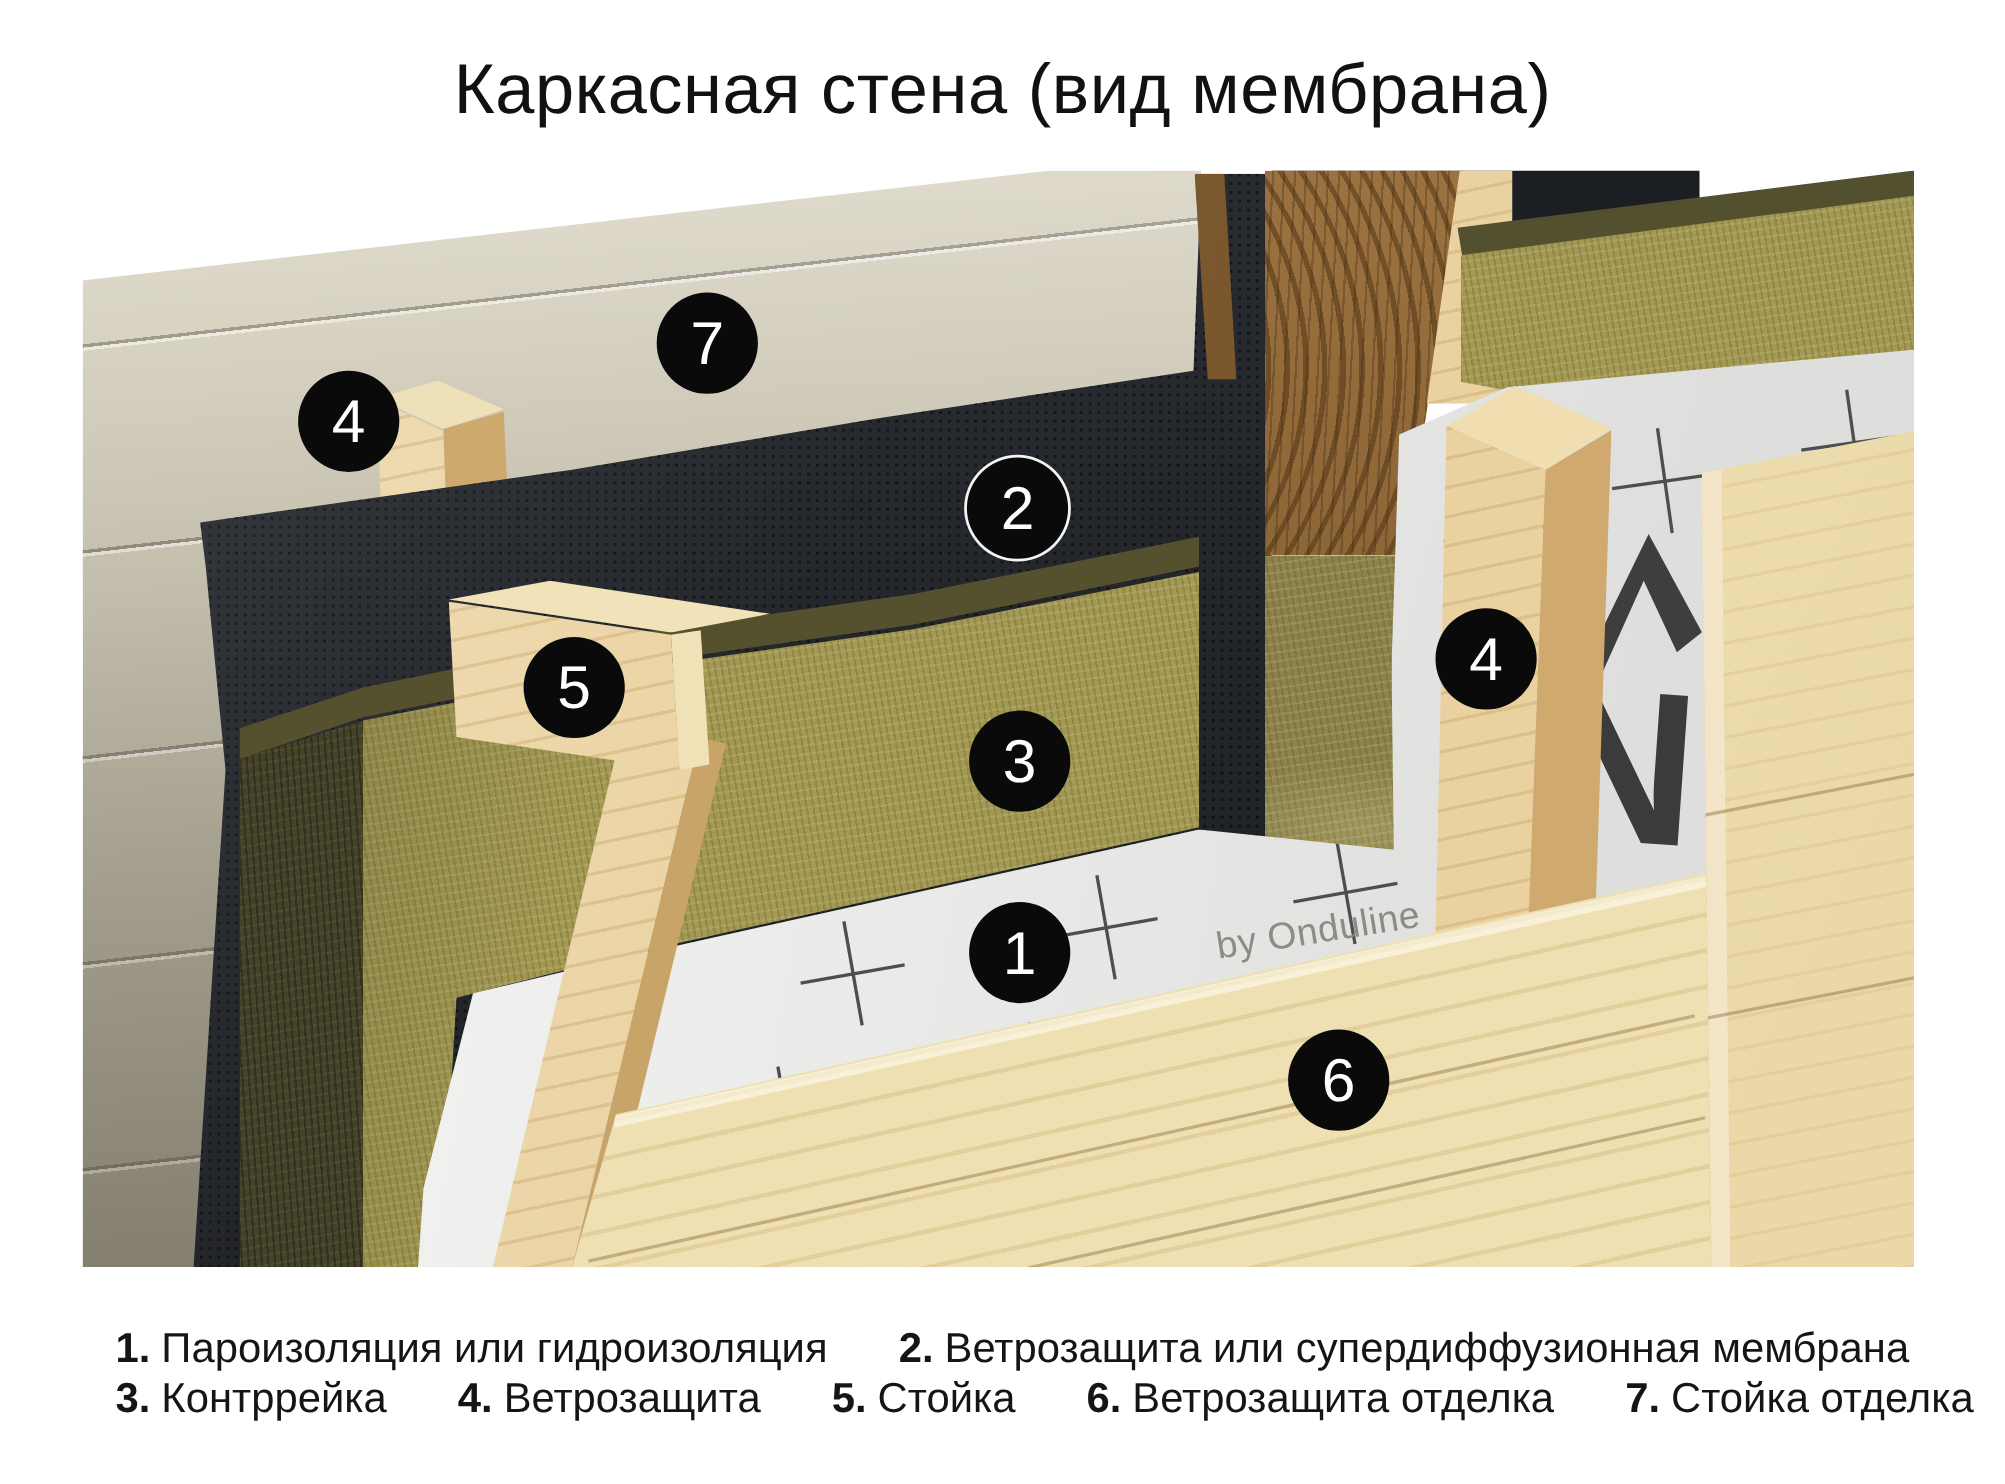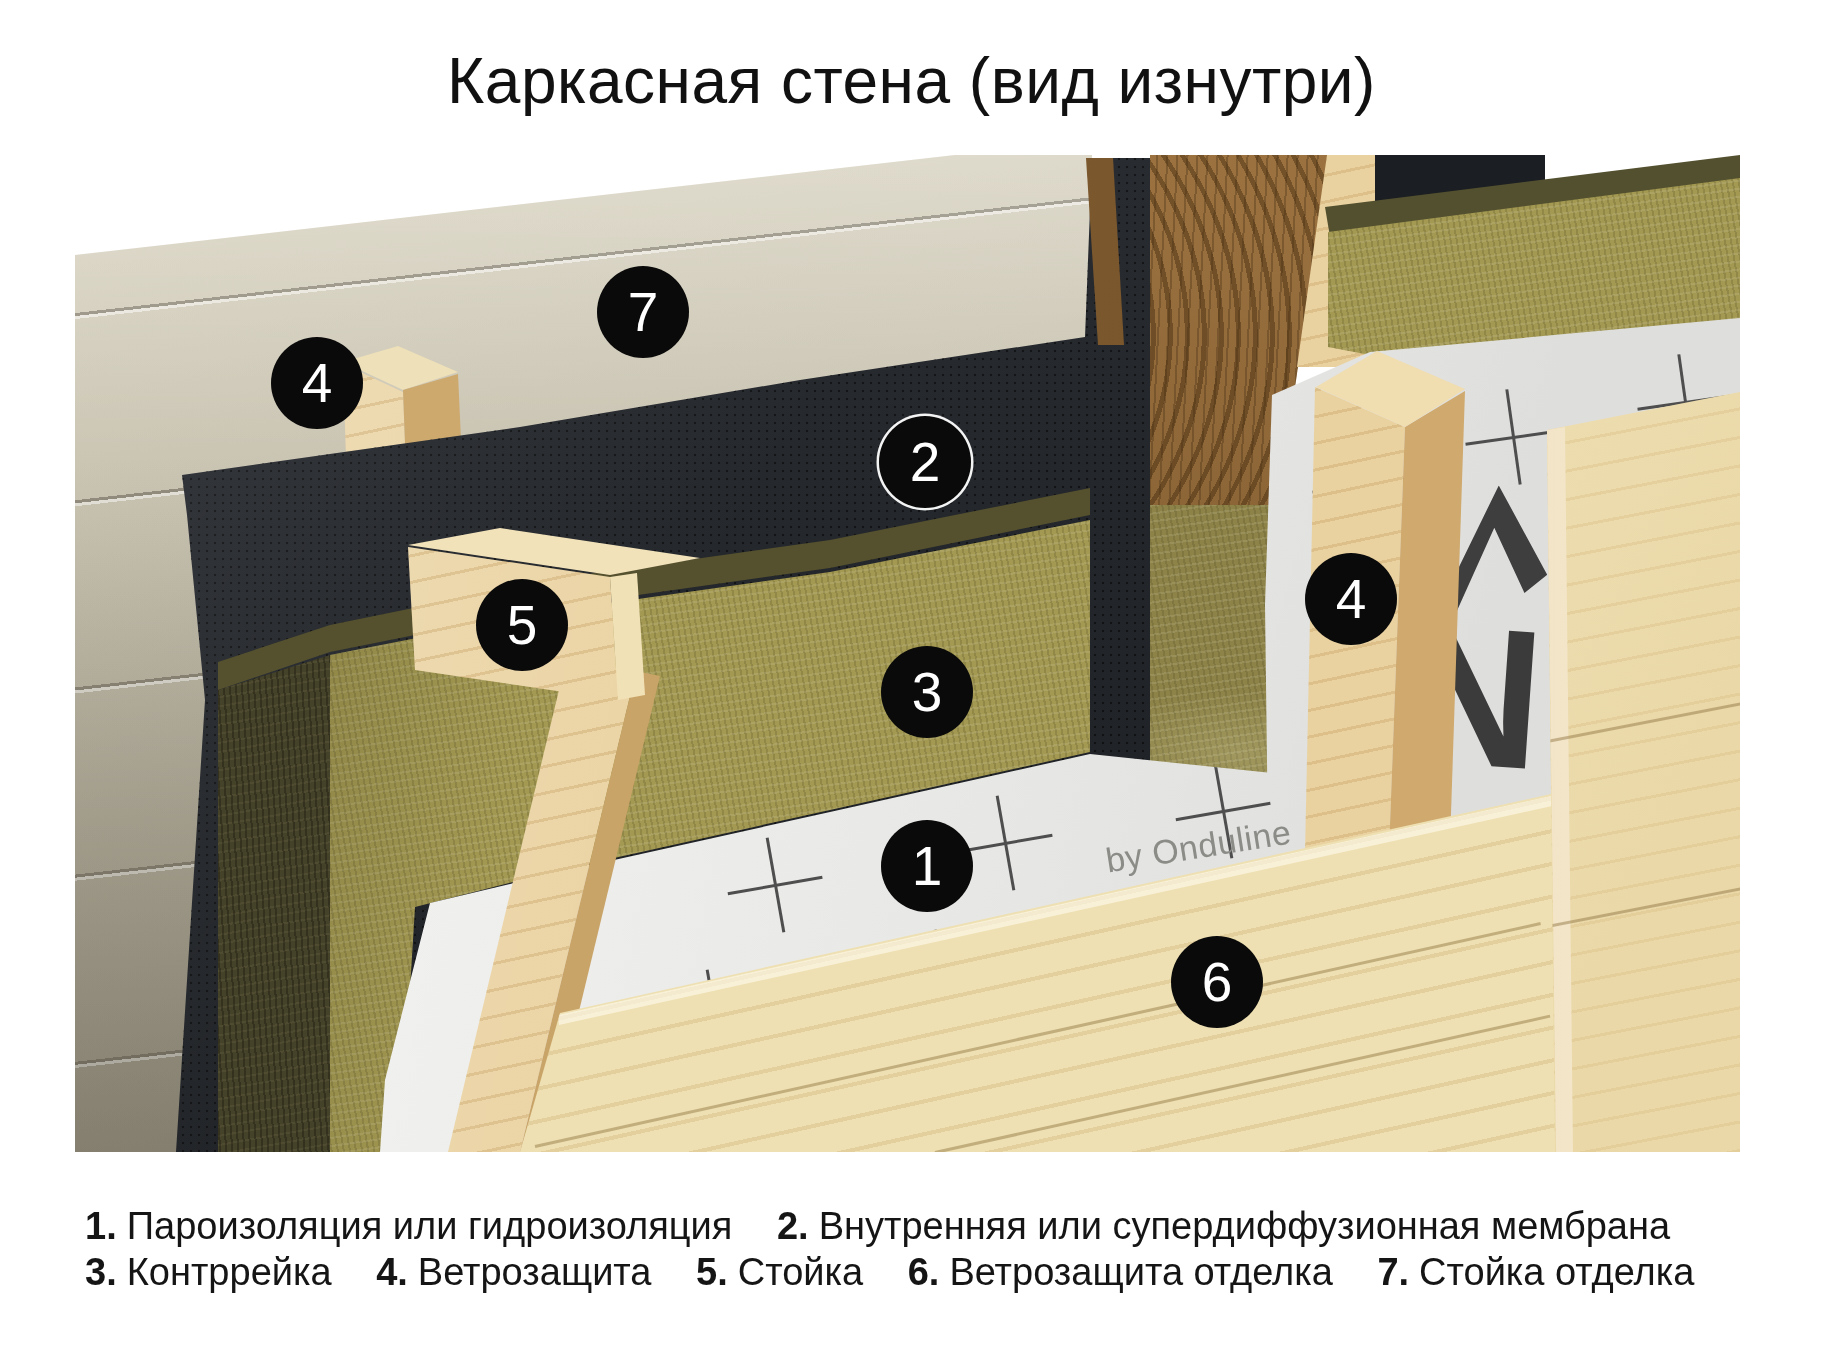--- a/index.html
+++ b/index.html
@@ -42,31 +42,31 @@
   .seam{position:absolute;height:3px;background:rgba(140,110,60,.45);transform-origin:left center;}
   .brand{position:absolute;left:1030px;top:672px;transform:rotate(-9deg);font-size:34px;color:#8b8b88;letter-spacing:.5px;}
   .ndlogo{position:absolute;left:1325px;top:448px;font-size:198px;font-weight:700;color:#3b3b3b;
           transform:rotate(4deg);letter-spacing:4px;line-height:1;}
   .ndglyph{position:absolute;left:1358px;top:330px;width:115px;height:158px;background:#3e3e3e;transform:rotate(6deg);
            clip-path:polygon(0% 100%, 50% 0%, 100% 53%, 82% 66%, 50% 27%, 17% 100%);}
   .marker{position:absolute;width:92px;height:92px;margin:-46px 0 0 -46px;border-radius:50%;background:#0a0a0a;
           color:#fff;display:flex;align-items:center;justify-content:center;font-size:55px;}
   .marker.ring{box-shadow:0 0 0 2.5px rgba(255,255,255,.95);}
   .legend{position:absolute;left:85px;top:1203px;font-size:38px;line-height:46px;color:#151515;white-space:nowrap;}
-  .litem{margin-right:34px;}
+  .litem{margin-right:34px;margin-left:20px;}
   .lnum{font-weight:700;margin-right:10px;}
 </style>
 </head>
 <body>
 
 <div class="page">
 
   <div class="title">
     <span class="t-bold">Каркасная стена</span>
-    <span class="t-normal">(вид изнутри)</span>
+    <span class="t-normal">(вид мембрана)</span>
   </div>
 
   <div class="fig">
 
     <div class="ly" style="clip-path:polygon(0px 100px, 880px 0px, 1017px 0px, 1017px 245px, 225px 345px, 225px 997px, 0px 997px);
                 background:linear-gradient(175deg,#dcd7c5 0%,#c6c0af 35%,#b1ab9a 60%,#979181 100%);">
       <div style="position:absolute;left:-300px;top:-300px;right:-300px;bottom:-300px;transform:rotate(-6.5deg);
                   background:repeating-linear-gradient(180deg, rgba(0,0,0,0) 0px 180px, rgba(100,95,82,.55) 180px 183px, rgba(255,255,255,.5) 183px 186px);"></div>
       <div class="ly" style="background:linear-gradient(180deg, rgba(255,255,255,.18), rgba(0,0,0,0) 30%, rgba(80,75,60,.18) 70%, rgba(70,66,52,.30));"></div>
     </div>
@@ -166,21 +166,21 @@
       <span>1</span>
       </div>
     <div class="marker" style="left:1142px;top:827px;">
       <span>6</span>
       </div>
   </div>
 
   <div class="legend">
     <div class="legend-row">
       <span class="litem"><span class="lnum">1.</span><span class="llab">Пароизоляция или гидроизоляция</span></span>
-      <span class="litem"><span class="lnum">2.</span><span class="llab">Внутренняя или супердиффузионная мембрана</span></span>
+      <span class="litem"><span class="lnum">2.</span><span class="llab">Ветрозащита или супердиффузионная мембрана</span></span>
     </div>
     <div class="legend-row">
       <span class="litem"><span class="lnum">3.</span><span class="llab">Контррейка</span></span>
       <span class="litem"><span class="lnum">4.</span><span class="llab">Ветрозащита</span></span>
       <span class="litem"><span class="lnum">5.</span><span class="llab">Стойка</span></span>
       <span class="litem"><span class="lnum">6.</span><span class="llab">Ветрозащита отделка</span></span>
       <span class="litem"><span class="lnum">7.</span><span class="llab">Стойка отделка</span></span>
     </div>
   </div>
 

